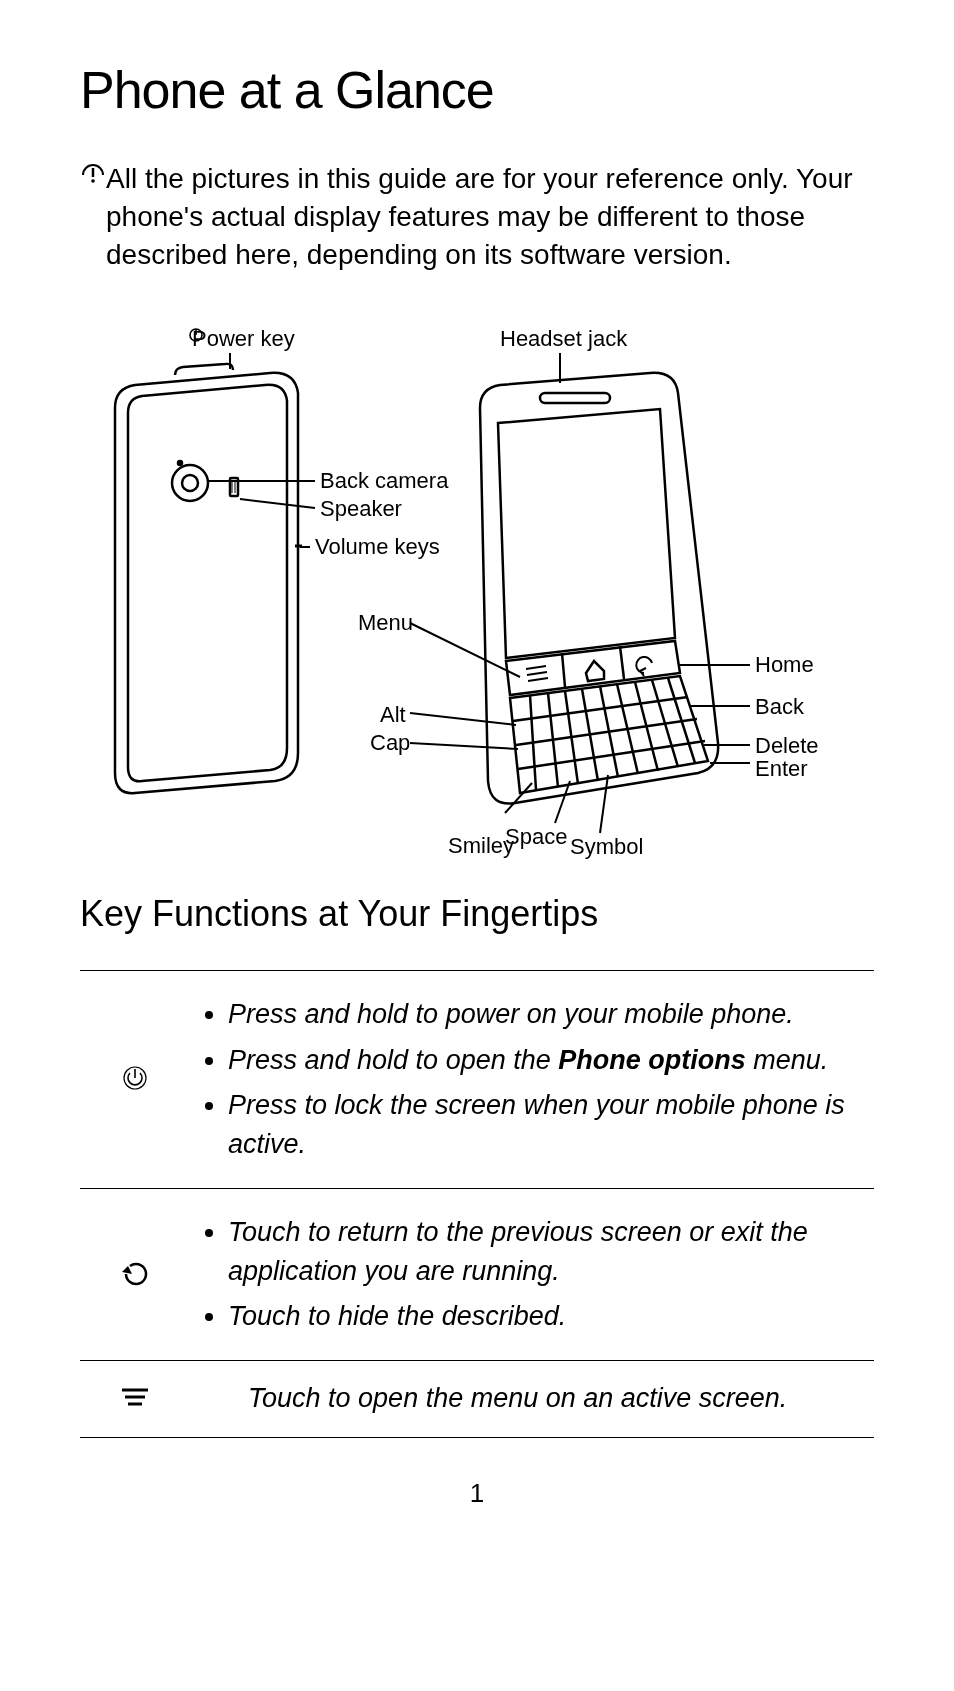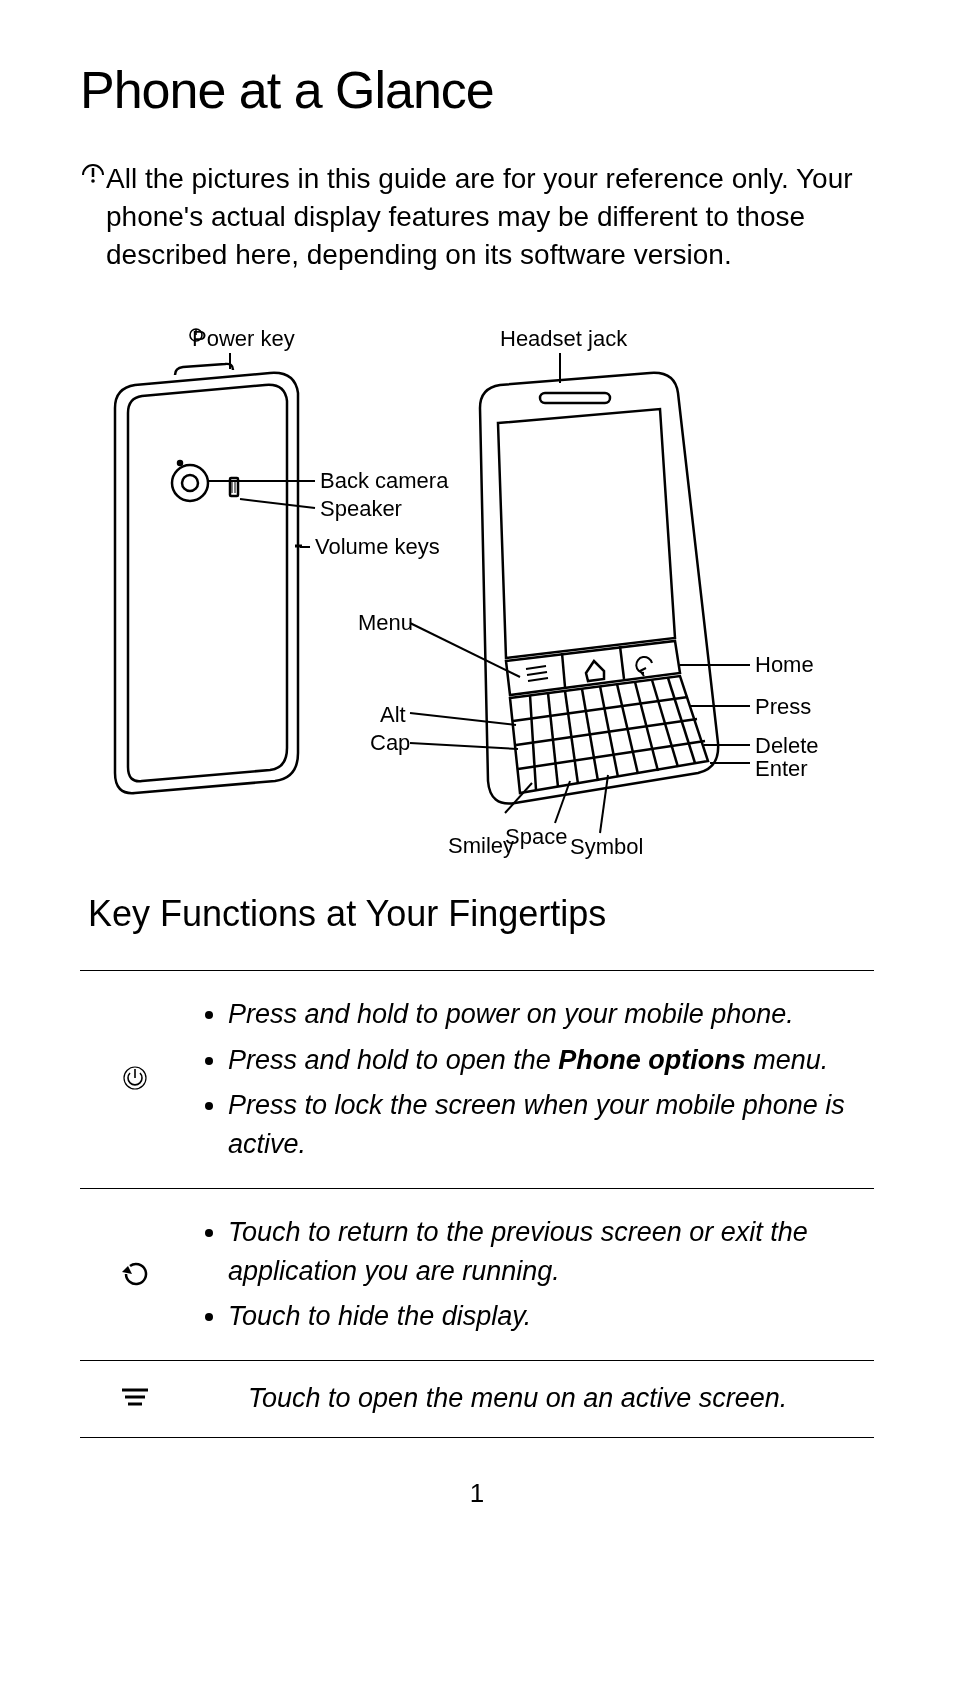--- a/index.html
+++ b/index.html
@@ -50,21 +50,21 @@
     white-space: nowrap;
   }
   .power-symbol {
     display: inline-block;
     vertical-align: middle;
     margin-right: 4px;
   }
   h2 {
     font-size: 36px;
     font-weight: normal;
-    margin: 0 0 35px 8px;
+    margin: 0 0 35px 0;
   }
   table.keyfn {
     width: 100%;
     border-collapse: collapse;
     margin-bottom: 40px;
     font-style: italic;
   }
   table.keyfn td {
     border-top: 1px solid #000;
     border-bottom: 1px solid #000;
@@ -225,21 +225,21 @@
     <span class="label" style="left:240px; top:156px;">Back camera</span>
     <span class="label" style="left:240px; top:184px;">Speaker</span>
     <span class="label" style="left:235px; top:222px;">Volume keys</span>
     <span class="label" style="left:278px; top:298px;">Menu</span>
     <span class="label" style="left:300px; top:390px;">Alt</span>
     <span class="label" style="left:290px; top:418px;">Cap</span>
     <span class="label" style="left:368px; top:506px;margin-top:15px;">Smiley</span>
     <span class="label" style="left:425px; top:512px;">Space</span>
     <span class="label" style="left:490px; top:522px;">Symbol</span>
     <span class="label" style="left:675px; top:340px;">Home</span>
-    <span class="label" style="left:675px; top:382px;">Press</span>
+    <span class="label" style="left:675px; top:382px;">Back</span>
     <span class="label" style="left:675px; top:421px;">Delete</span>
     <span class="label" style="left:675px; top:444px;">Enter</span>
   </div>
 
   <h2>Key Functions at Your Fingertips</h2>
 
   <table class="keyfn">
     <tbody>
         <tr>
       <td class="icon-cell">
@@ -264,21 +264,21 @@
         <span>
           <svg width="34" height="30" viewBox="0 0 34 30">
             <path d="M 12 8 A 10 10 0 1 1 8 16" fill="none" stroke="#000" stroke-width="2.5"></path>
             <path d="M 4 14 L 10 8 L 14 16 Z" fill="#000"></path>
           </svg>
         </span>
       </td>
       <td>
         <ul>
           <li>Touch to return to the previous screen or exit the application you are running.</li>
-          <li>Touch to hide the display.</li>
+          <li>Touch to hide the described.</li>
         </ul>
       </td>
     </tr>
     <tr>
       <td class="icon-cell">
         <span>
           <svg width="30" height="22" viewBox="0 0 30 22">
             <line x1="2" y1="4" x2="28" y2="4" stroke="#000" stroke-width="3"></line>
             <line x1="5" y1="11" x2="25" y2="11" stroke="#000" stroke-width="3"></line>
             <line x1="8" y1="18" x2="22" y2="18" stroke="#000" stroke-width="3"></line>

